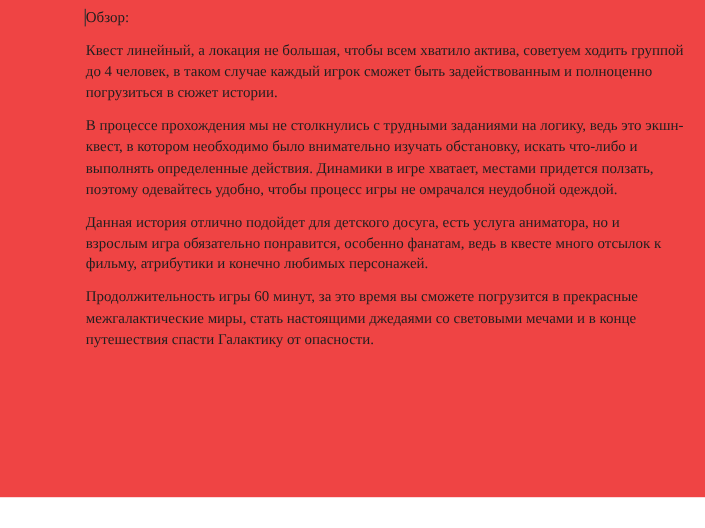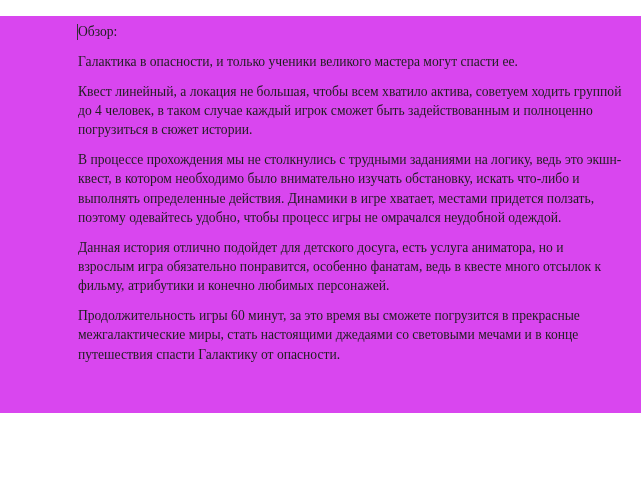--- a/index.html
+++ b/index.html
@@ -6,24 +6,24 @@
       margin: 0;
       padding: 0;
       background: #ffffff;
       width: 641px;
       height: 480px;
       overflow: hidden;
     }
     .page {
       position: absolute;
       left: 0;
-      top: 16px;
+      top: 0;
       width: 641px;
-      height: 397px;
-      background: #d946ef;
+      height: 452px;
+      background: #ef4444;
     }
     .doc-body {
       position: absolute;
       left: 78px;
       top: 6px;
       width: 545px;
       font-family: "Liberation Serif", "DejaVu Serif", serif;
       font-size: 13.6px;
       line-height: 19.3px;
       color: #1f1f1f;
@@ -41,20 +41,19 @@
       background: #333333;
     }
   </style>
 </head>
 <body>
 
 <div class="page">
   <div class="cursor"></div>
   <div class="doc-body">
     <p>Обзор:</p>
-    <p>Галактика в опасности, и только ученики великого мастера могут спасти ее.</p>
     <p>Квест линейный, а локация не большая, чтобы всем хватило актива, советуем ходить группой до 4 человек, в таком случае каждый игрок сможет быть задействованным и полноценно погрузиться в сюжет истории.</p>
     <p>В процессе прохождения мы не столкнулись с трудными заданиями на логику, ведь это экшн-квест, в котором необходимо было внимательно изучать обстановку, искать что-либо и выполнять определенные действия. Динамики в игре хватает, местами придется ползать, поэтому одевайтесь удобно, чтобы процесс игры не омрачался неудобной одеждой.</p>
     <p>Данная история отлично подойдет для детского досуга, есть услуга аниматора, но и взрослым игра обязательно понравится, особенно фанатам, ведь в квесте много отсылок к фильму, атрибутики и конечно любимых персонажей.</p>
     <p>Продолжительность игры 60 минут, за это время вы сможете погрузится в прекрасные межгалактические миры, стать настоящими джедаями со световыми мечами и в конце путешествия спасти Галактику от опасности.</p>
 
   </div>
 </div>
 
 </body></html>

